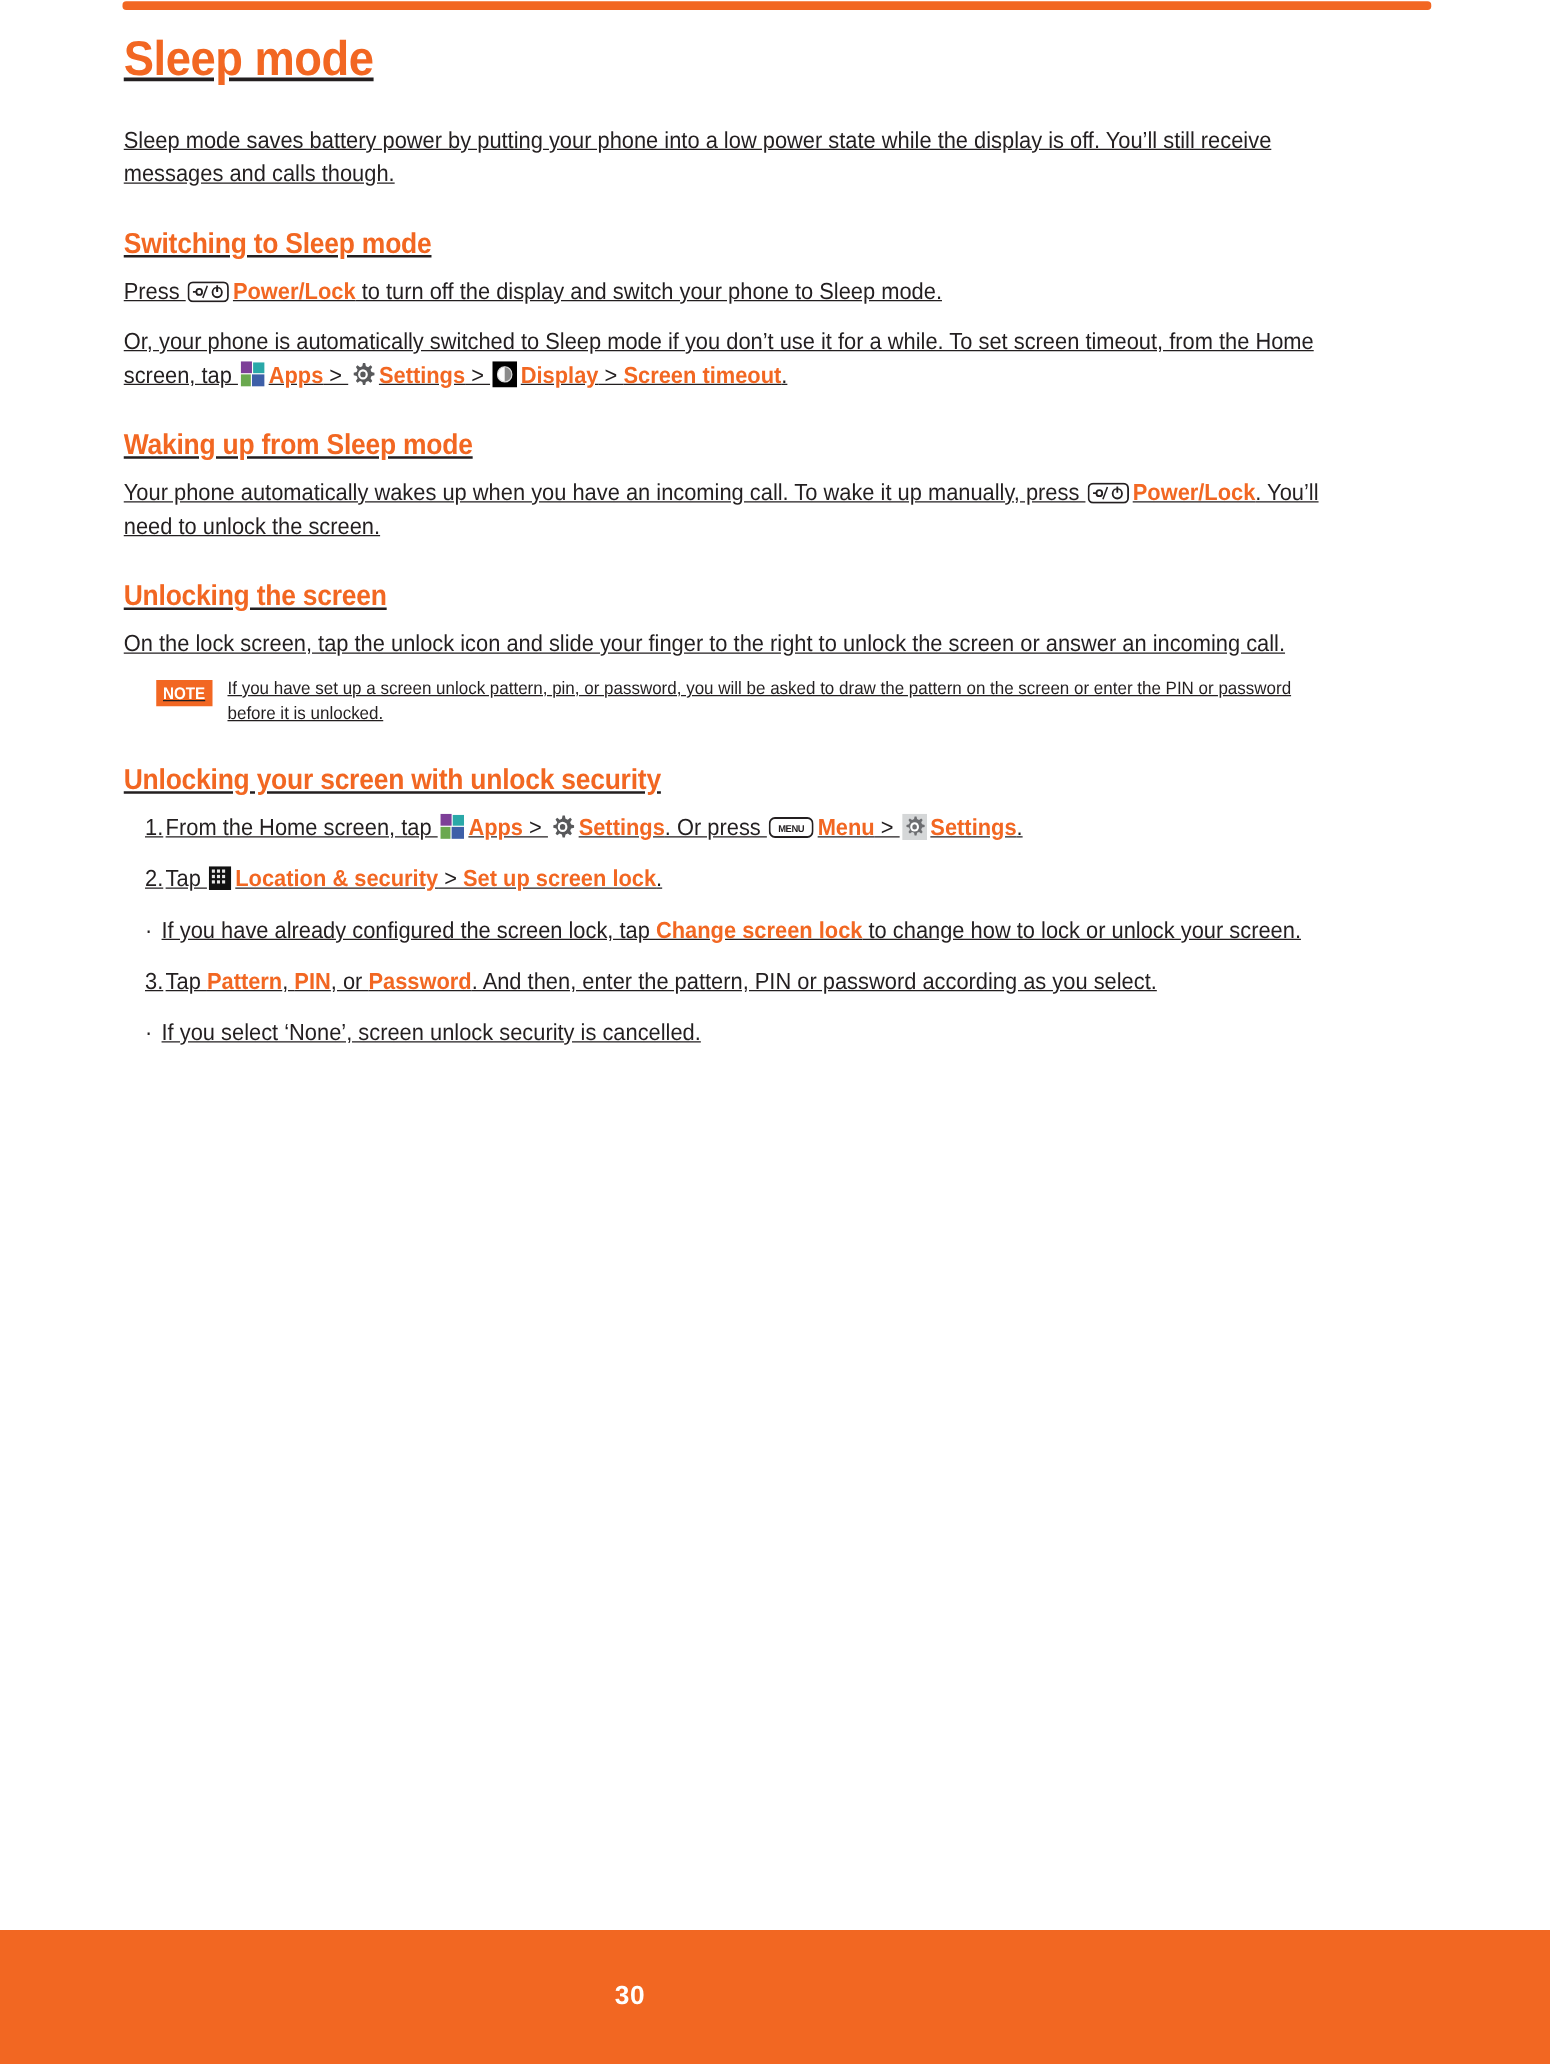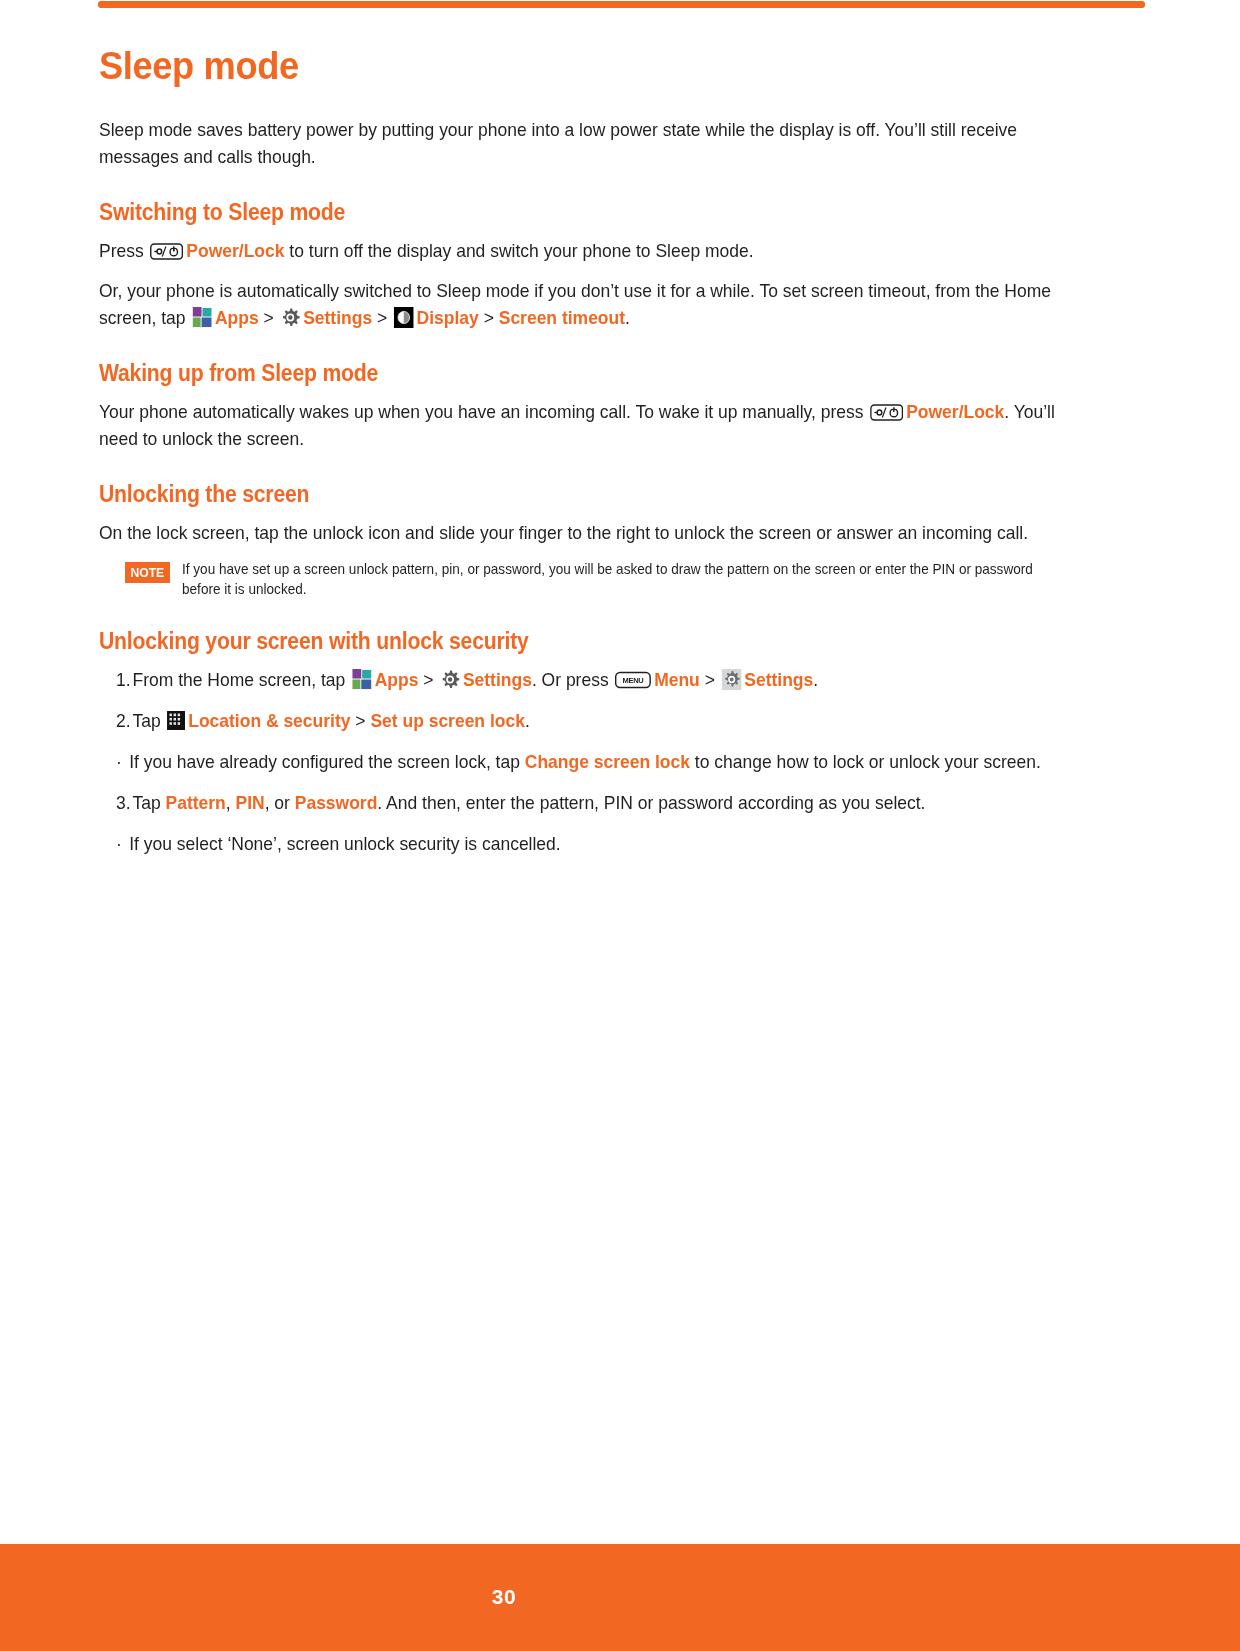--- a/index.html
+++ b/index.html
@@ -25,22 +25,23 @@
     width: 1047px;
     height: 7px;
     background: #f26722;
     border-radius: 3px;
   }
 
   
   .page {
     position: absolute;
     left: 99px;
-    top: 44px;
+    top: 26px;
     width: 990px;
+    text-decoration: underline;
   }
 
   
   h1.title {
     font-size: 39px;
     line-height: 44px;
     font-weight: bold;
     color: #f26722;
     margin: 0 0 28px 0;
     letter-spacing: -0.4px;

